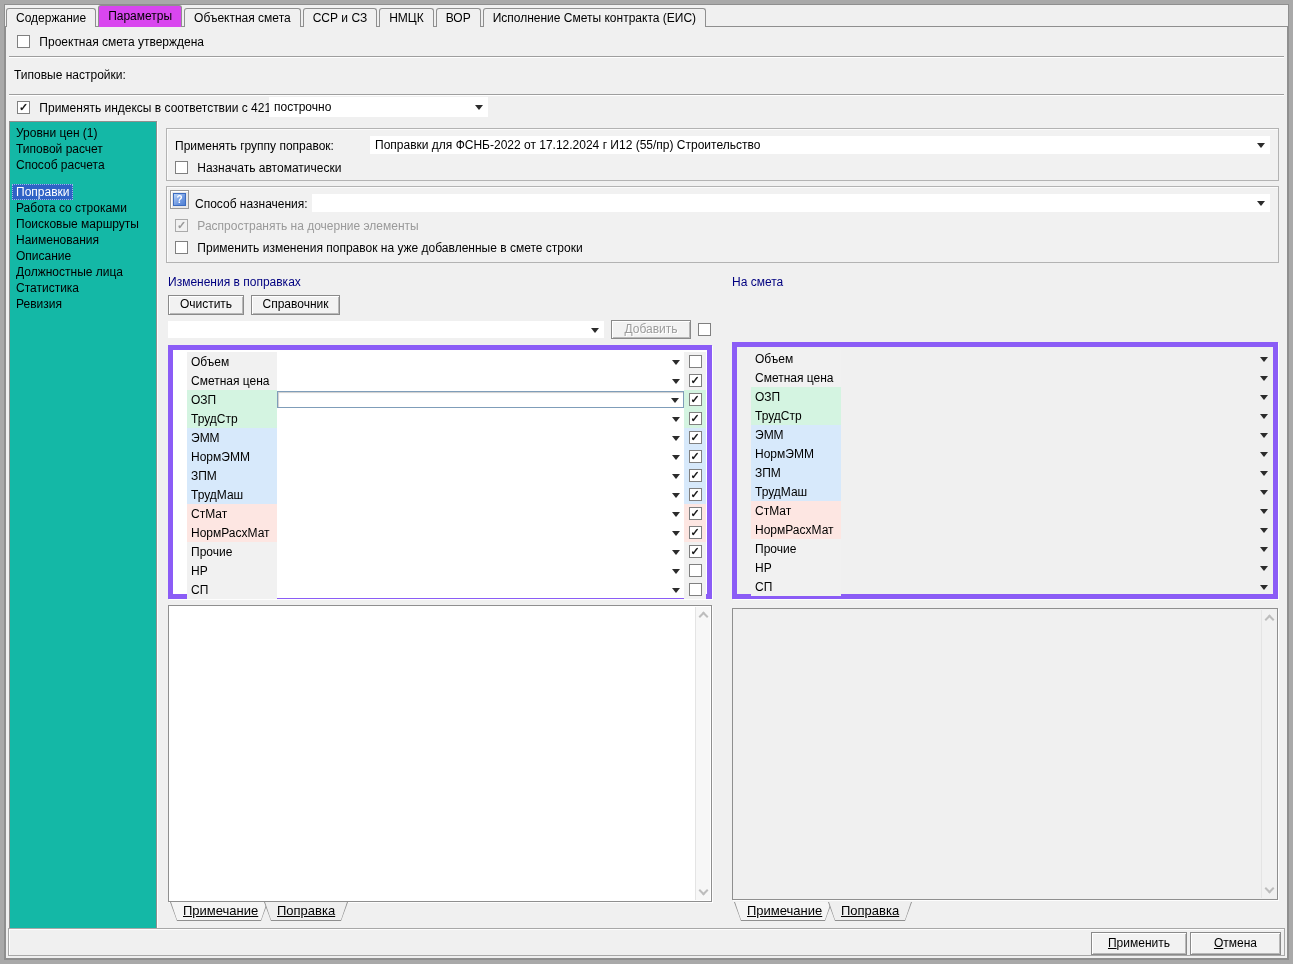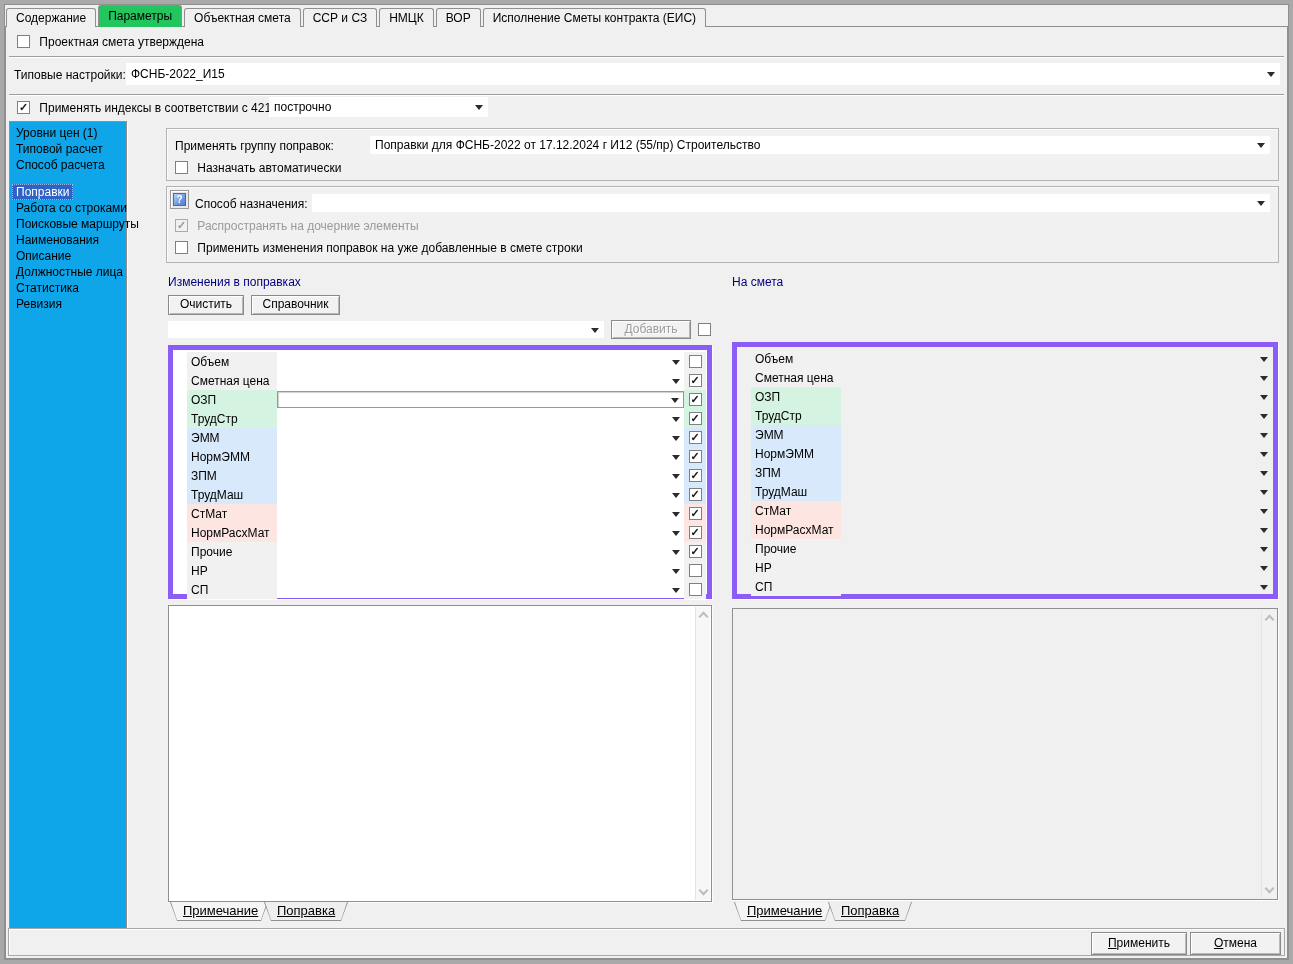--- a/index.html
+++ b/index.html
@@ -7,21 +7,21 @@
   body { font-family:"Liberation Sans", sans-serif; font-size:12px; color:#000; background:#888; }
 
   .window { position:relative; width:1293px; height:964px; background:#f0f0f0;
             border:4px solid #a9a9a9; box-shadow: inset 0 0 0 1px #8f8f8f; }
 
   
   .tabbar { position:absolute; left:2px; top:1px; height:22px; display:flex; align-items:flex-end; z-index:4; }
   .tab { height:19px; line-height:18px; padding:0 9px; background:#f0f0f0;
          border:1px solid #8f8f8f; border-bottom:none; border-radius:3px 3px 0 0;
          margin-right:2px; white-space:nowrap; cursor:default; }
-  .tab.active { height:22px; line-height:21px; background:#22c55e; position:relative; z-index:5; }
+  .tab.active { height:22px; line-height:21px; background:#d946ef; position:relative; z-index:5; }
 
   .page { position:absolute; left:1px; right:1px; top:22px; bottom:1px;
           border:1px solid #8f8f8f; background:#f0f0f0; }
 
   
   .cb { display:inline-block; width:13px; height:13px; border:1px solid #808080; background:#fff;
         vertical-align:middle; text-align:center; line-height:11px; font-size:11px; font-weight:bold; color:#1a1a1a; }
   .cb.checked::before { content:"✓"; }
   .cb.disabled { background:#f1f1f1; border-color:#aaaaaa; color:#9a9a9a; }
   .cblabel { vertical-align:middle; margin-left:6px; }
@@ -32,21 +32,21 @@
   .combo { position:absolute; background:#fff; display:flex; align-items:center; padding:0 18px 0 5px; overflow:hidden; white-space:nowrap; }
   .combo .arr { position:absolute; right:5px; top:50%; margin-top:-2px; width:0; height:0;
                 border-left:4px solid transparent; border-right:4px solid transparent; border-top:5px solid #2b2b2b; }
 
   .win-btn { display:inline-block; background:#f2f2f2; border:1px solid #8a8a8a; text-align:center;
              box-shadow: inset 1px 1px 0 #ffffff, inset -1px -1px 0 #b8b8b8; cursor:default; }
   .win-btn.hot::first-letter { text-decoration:underline; }
   .win-btn.disabled { color:#9b9b9b; text-shadow:1px 1px 0 #fff; }
 
   
-  .sidebar { position:absolute; left:3px; top:94px; width:118px; height:808px; background:#0ea5e9;
+  .sidebar { position:absolute; left:3px; top:94px; width:148px; height:808px; background:#14b8a6;
              border:1px solid #8f8f8f; box-shadow: 1px 1px 0 #fdfdfd; padding:3px 0 0 2px; }
   .side-item { height:16px; line-height:16px; padding:0 4px; display:inline-block; min-width:0; white-space:nowrap; clear:both; float:left; }
   .side-item.sel { background:#2e62c6; color:#fff; outline:1px dotted #9db8e8; outline-offset:-1px;margin-top:11px; }
 
   
   .gpanel { position:absolute; border:1px solid #b3b3b3; background:#f1f1f1; box-shadow: inset 1px 1px 0 #fbfbfb; }
 
   .heading { position:absolute; color:#000080; font-weight:normal; }
 
   
@@ -106,24 +106,20 @@
   <div class="page">
 
     <div style="position:absolute;left:11px;top:7px;">
       <span class="cb" id="cb-approved"></span>
       <span class="cblabel">Проектная смета утверждена</span>
     </div>
 
     <div class="sep" style="top:29px;"></div>
 
     <span style="position:absolute;left:8px;top:41px;">Типовые настройки:</span>
-    <div class="combo" style="left:120px;right:7px;top:36px;height:22px;">
-      <span>ФСНБ-2022_И15</span>
-      <span class="arr"></span>
-    </div>
 
     <div class="sep" style="top:67px;"></div>
 
     <div style="position:absolute;left:11px;top:73px;">
       <span class="cb checked" id="cb-indexes"></span>
       <span class="cblabel">Применять индексы в соответствии с 421пр</span>
     </div>
     <div class="combo" style="left:263px;top:70px;width:219px;height:20px;">
       <span>построчно</span>
       <span class="arr"></span>

